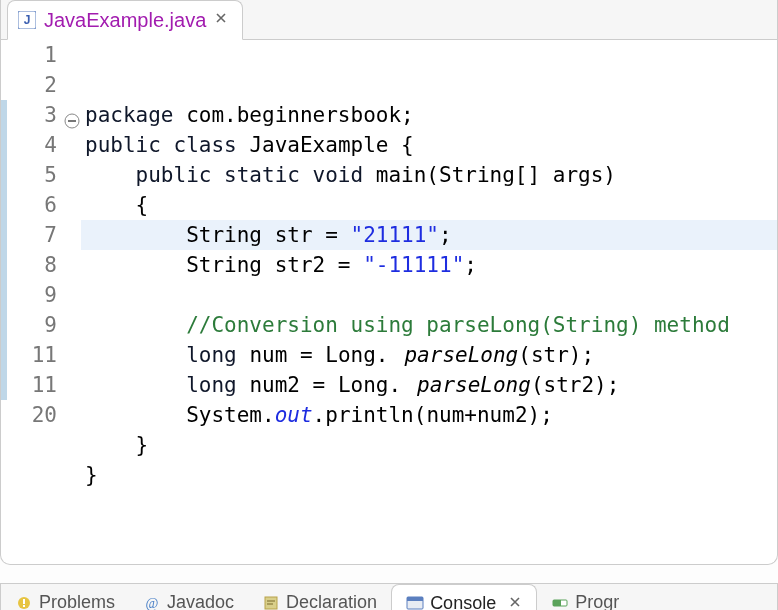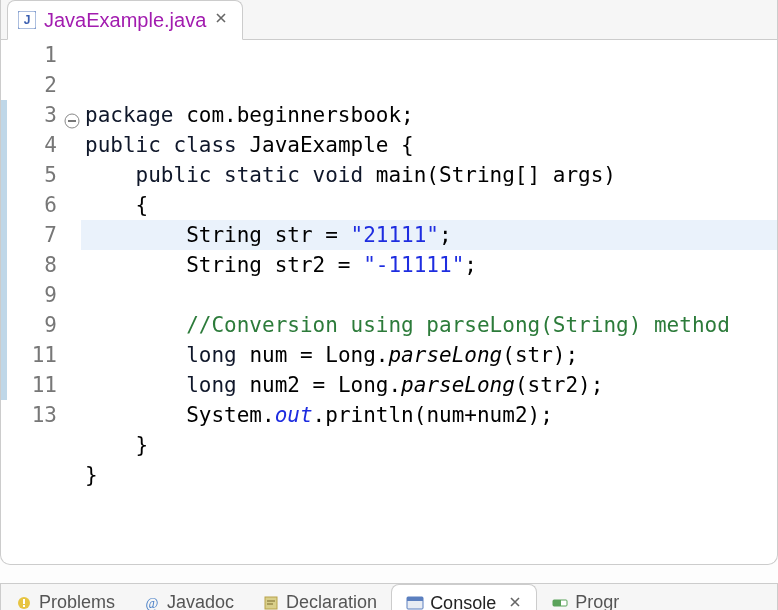--- a/index.html
+++ b/index.html
@@ -89,21 +89,21 @@
     background: #eaf2fb;
     z-index: 0;
   }
   .code-content { position: relative; z-index: 1; }
   
   .kw { color: #0f172a; font-weight: 500; }
   .ident { color: #000; }
   .str { color: #1e2de0; }
   .comment { color: #2c7b3a; }
   .staticfld { color: #1e2de0; font-style: italic; }
-  .staticm { font-style: italic; color: #000; }
+  .staticm { font-style: italic; color: #000; margin-left: 16px; }
 
   
   .fold-circle {
     position: absolute;
     width: 16px; height: 16px;
     left: 1px;
   }
 
   
   .bottom-panel {
@@ -195,21 +195,21 @@
         <div class="ln">3</div>
         <div class="ln">4</div>
         <div class="ln">5</div>
         <div class="ln">6</div>
         <div class="ln">7</div>
         <div class="ln">8</div>
         <div class="ln">9</div>
         <div class="ln">9</div>
         <div class="ln">11</div>
         <div class="ln">11</div>
-        <div class="ln">13</div>
+        <div class="ln">20</div>
       </div>
     <div class="fold-strip" id="fold-strip" style="position: relative;">
         <div style="height: 30px; position: relative;"></div>
         <div style="height: 30px; position: relative;"></div>
         <div style="height: 30px; position: relative;"></div>
         <div style="height: 30px; position: relative;"></div>
         <div style="height: 30px; position: relative;"></div>
         <div style="height: 30px; position: relative;"></div>
         <div style="height: 30px; position: relative;"></div>
         <div style="height: 30px; position: relative;"></div>

